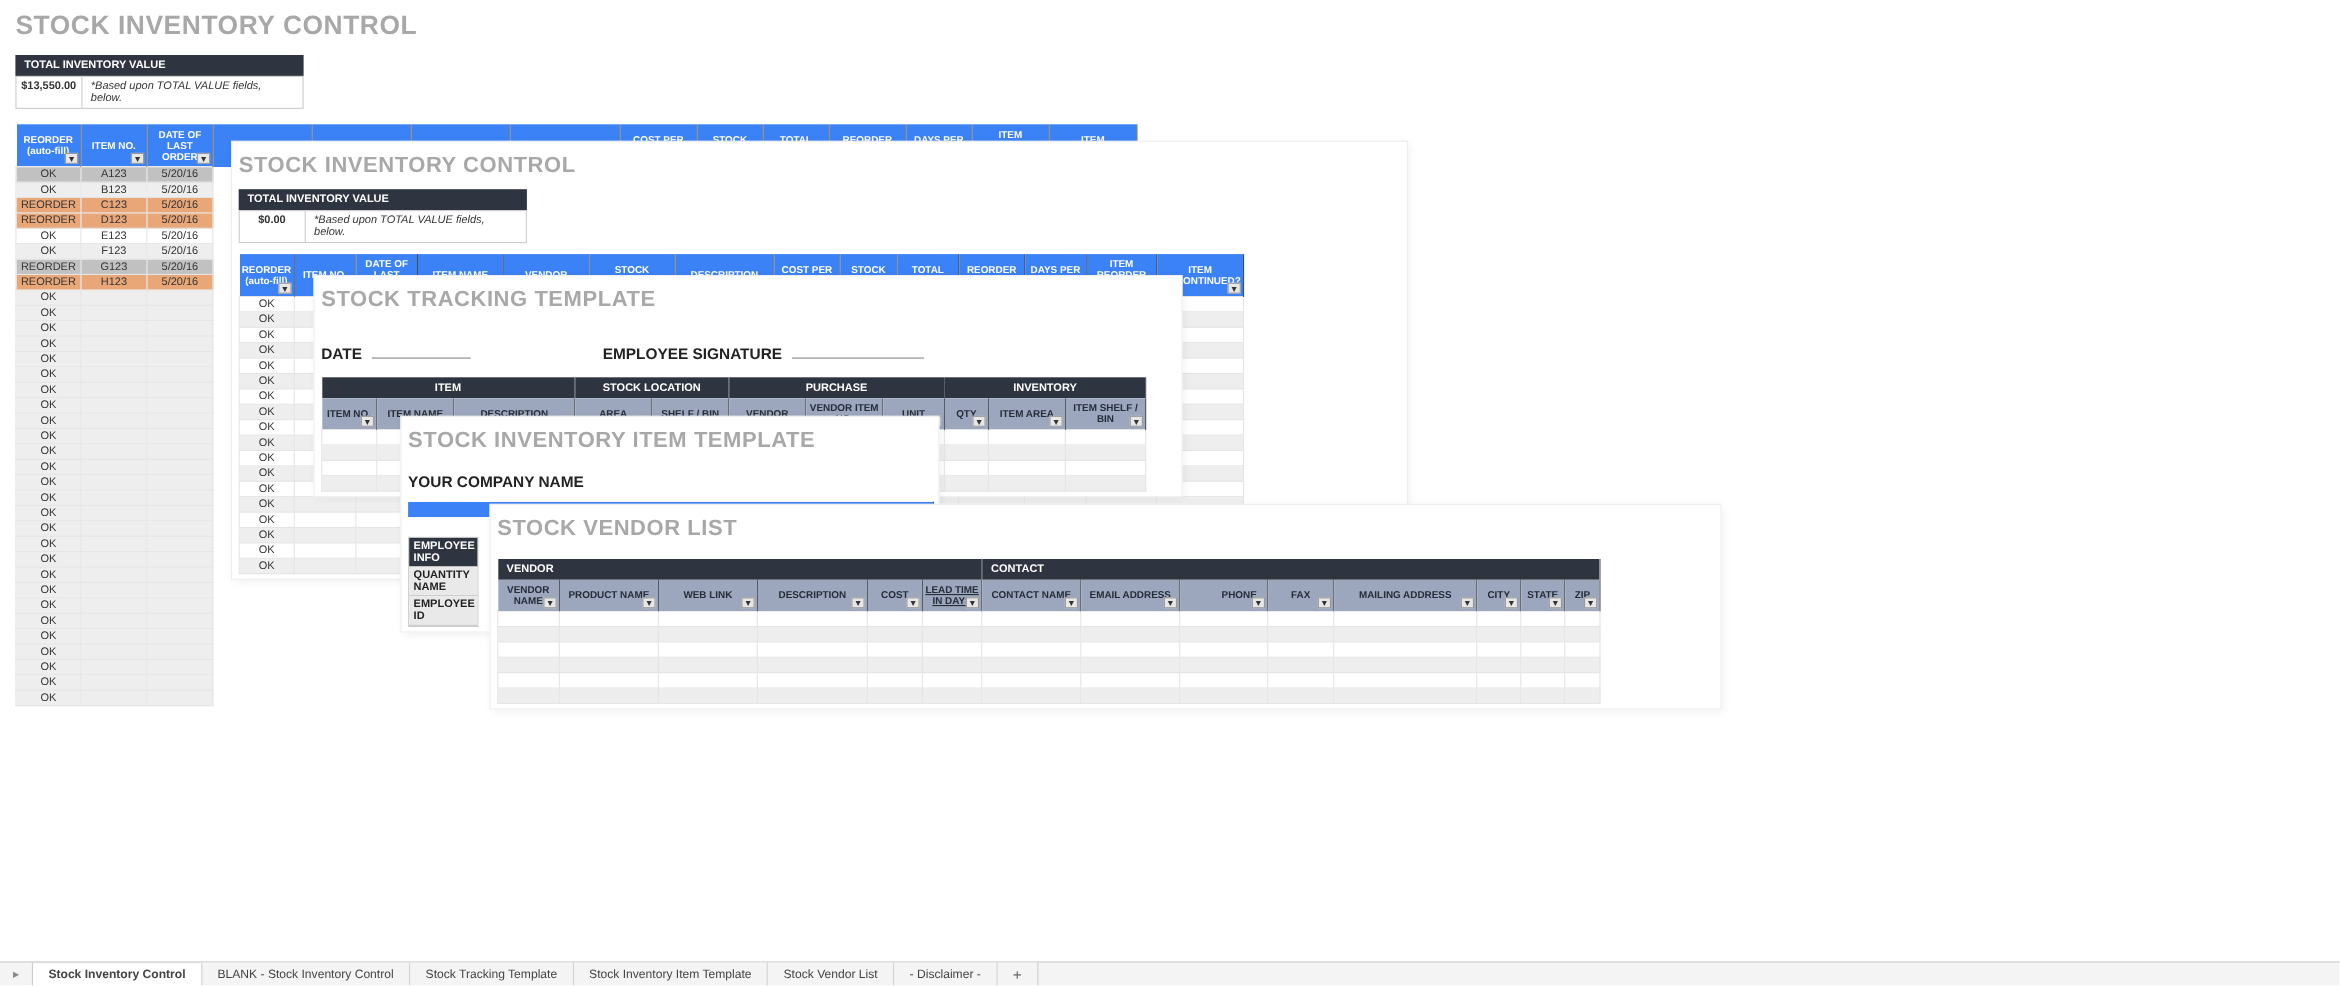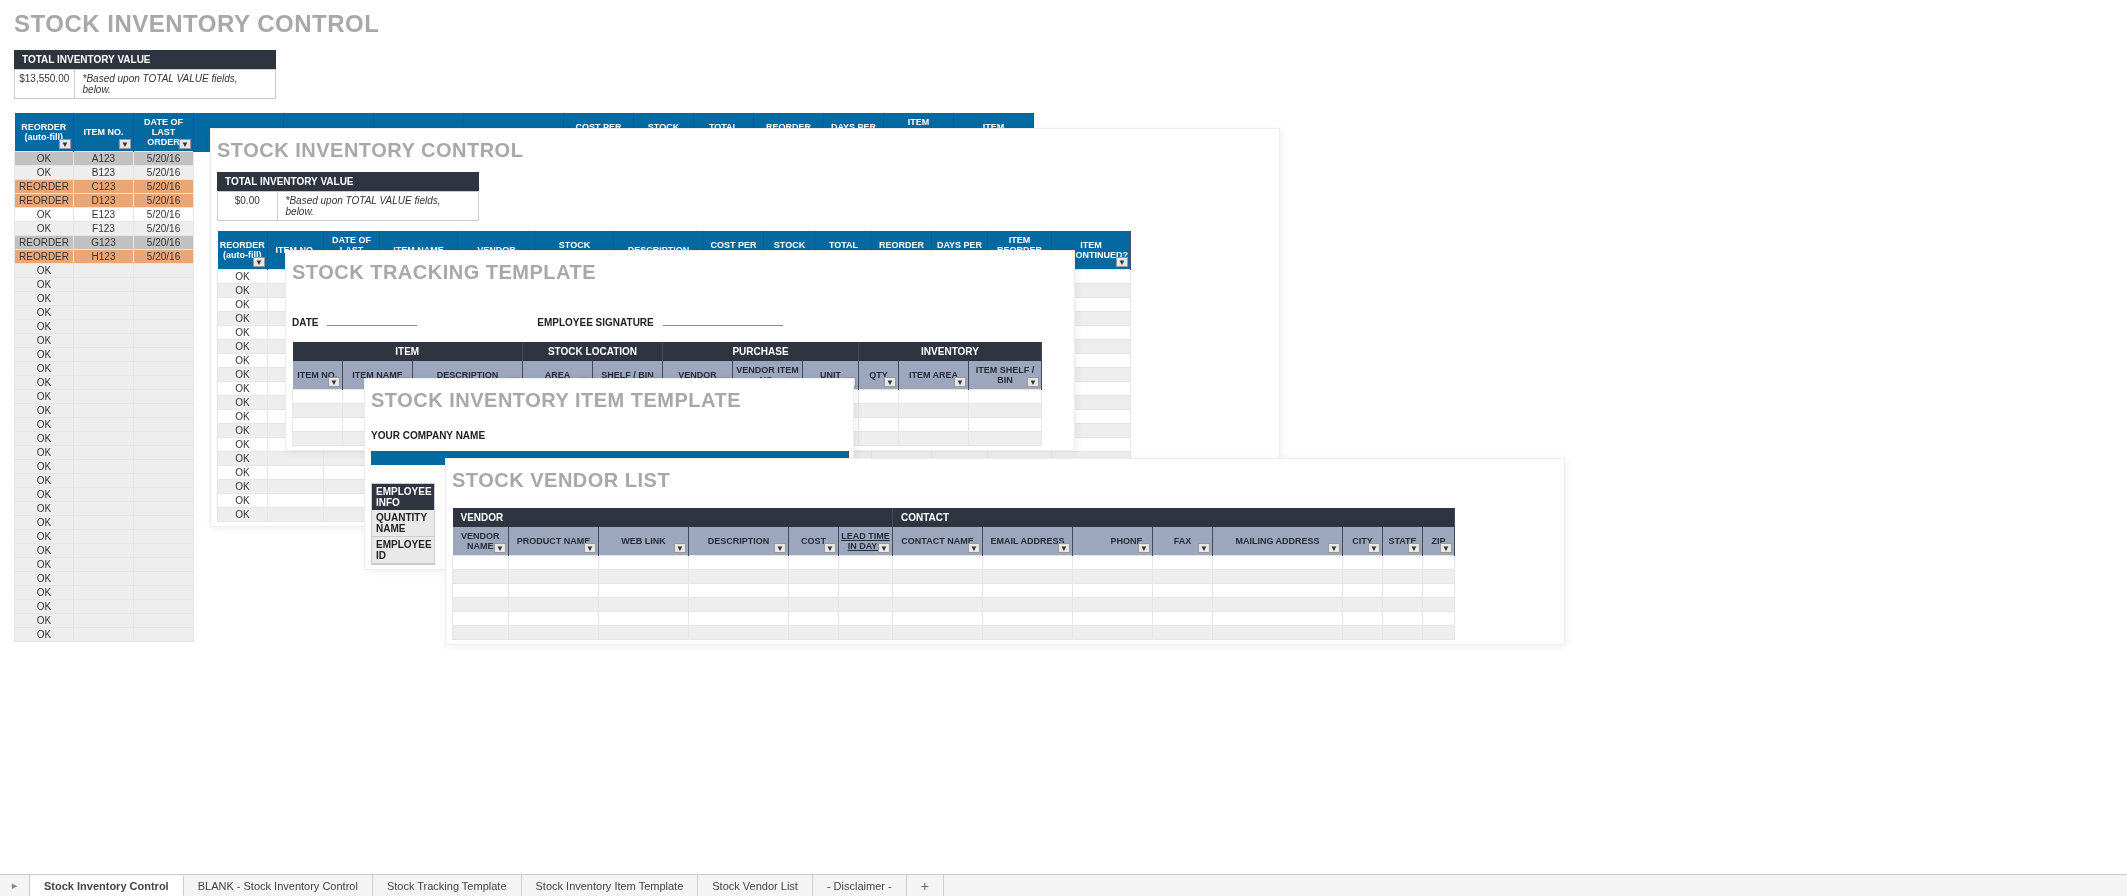--- a/index.html
+++ b/index.html
@@ -29,25 +29,25 @@
   }
   .tiv-box { display: inline-block; }
   .tiv-header {
     background: #2e3541;
     color: #fff;
     font-size: 10px;
     font-weight: bold;
     padding: 4px 8px;
   }
   .tiv-body { border: 1px solid #ccc; display: flex; }
-  .tiv-val { width: 60px; text-align: center; font-weight: normal; padding: 3px 4px; border-right: 1px solid #ccc; }
+  .tiv-val { width: 60px; text-align: center; font-weight: bold; padding: 3px 4px; border-right: 1px solid #ccc; }
   .tiv-note { font-style: italic; padding: 3px 8px; font-size: 10px; }
   table { border-collapse: collapse; }
   th {
-    background: #0369a1;
+    background: #3b82f6;
     color: #fff;
     font-size: 9px;
     font-weight: bold;
     text-align: center;
     padding: 4px 2px;
     position: relative;
     border-right: 1px solid #454c58;
     height: 34px;
     vertical-align: middle;
   }
@@ -72,21 +72,21 @@
   td.alt { background: #eee; }
   td.gray { background: #c1c1c1; }
   td.orange { background: #e9a778; }
   .subhdr th {
     background: #9ca6bc;
     color: #252d38;
     height: 24px;
   }
   .subhdr2 th { background: #2e3541; color: #fff; height: 18px; font-size: 10px; }
   .small-field-label {
-    font-size: 10px;
+    font-size: 14px;
     font-weight: bold;
     color: #222;
   }
   .underline-field {
     border-bottom: 1px solid #888;
     height: 14px;
     display: inline-block;
   }
   .info-block { border: 1px solid #ccc; }
   .info-hdr { background: #2e3541; color: #fff; font-weight: bold; font-size: 10px; padding: 2px 4px; }

